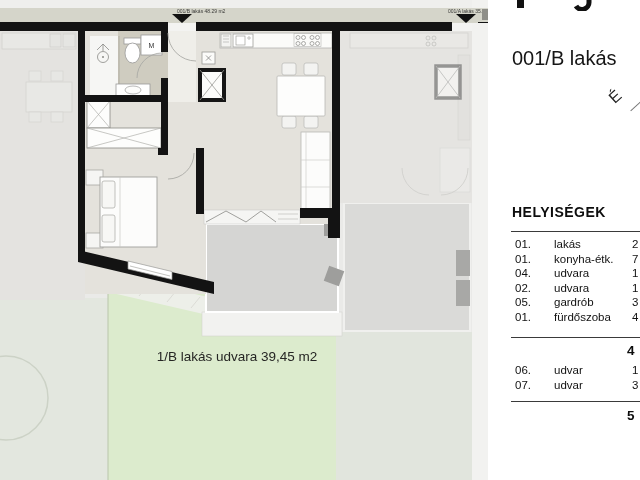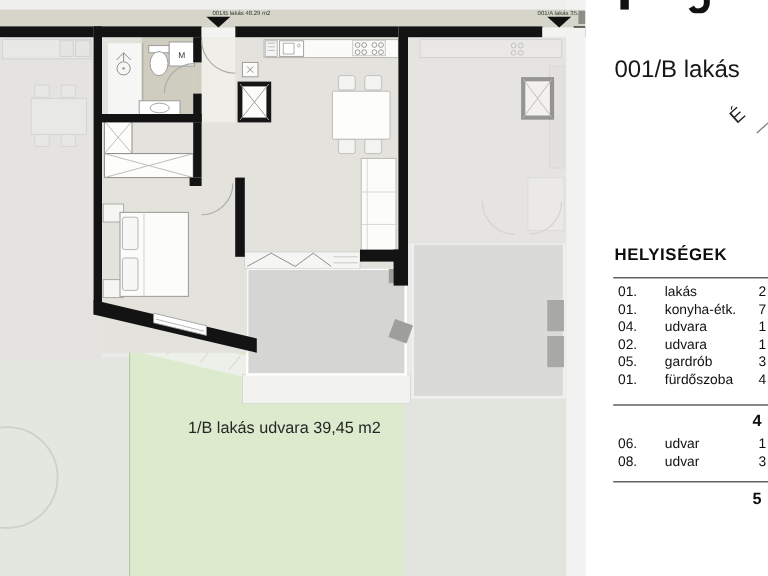--- a/index.html
+++ b/index.html
@@ -304,21 +304,21 @@
     <div class="rule r2"></div>
     <div class="subtotal">4</div>
 
     <div class="rows outdoor">
       <div class="row">
         <span class="num">06.</span>
         <span class="name">udvar</span>
         <span class="area">1</span>
       </div>
       <div class="row">
-        <span class="num">08.</span>
+        <span class="num">07.</span>
         <span class="name">udvar</span>
         <span class="area">3</span>
       </div>
     </div>
 
     <div class="rule r3"></div>
     <div class="total">5</div>
   </div>
 
 </div>

